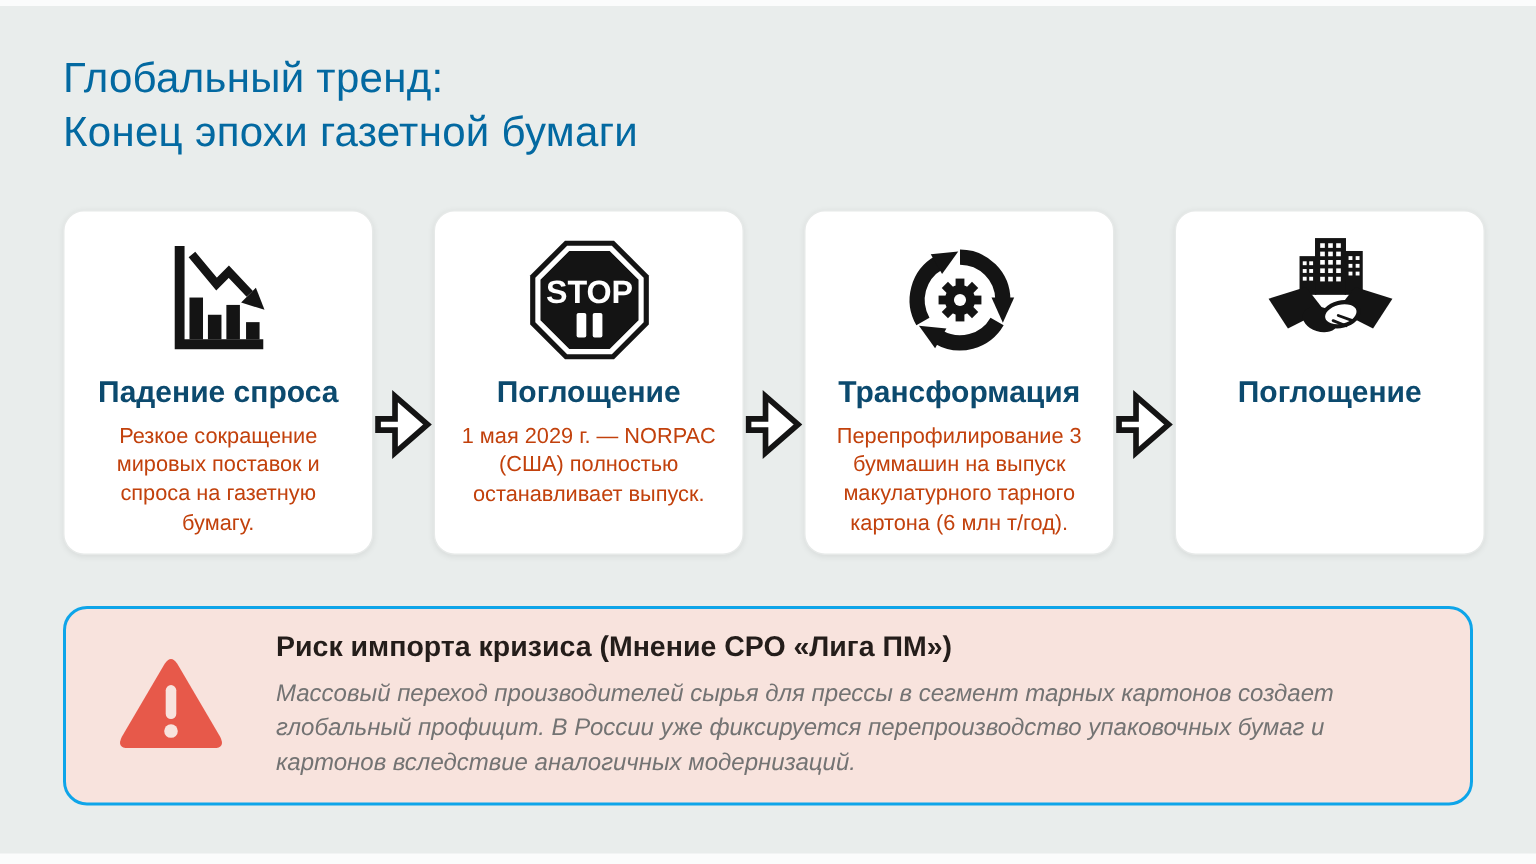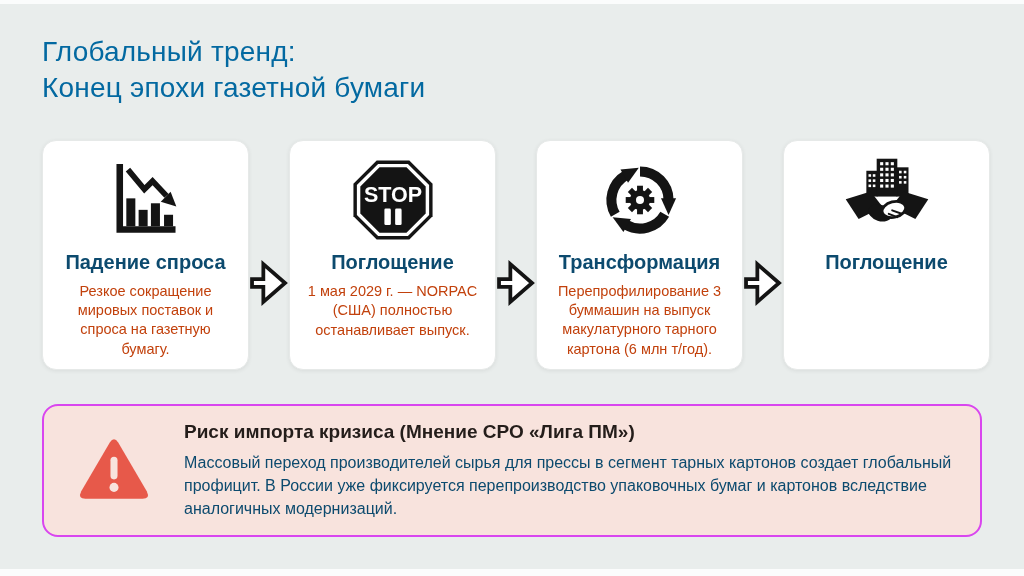--- a/index.html
+++ b/index.html
@@ -55,36 +55,37 @@
   .flow-arrow {
     align-self: center;
     display: flex; align-items: center; justify-content: center;
     margin-top: 56px; 
   }
 
   .warning-panel {
     position: absolute; left: 42px; top: 404px;
     width: 940px; height: 133px;
     background: #f8e3dd;
-    border: 2px solid #d946ef;
+    border: 2px solid #0ea5e9;
     border-radius: 16px;
     display: flex; align-items: center;
   }
   .warning-icon-wrap {
     width: 140px; min-width: 140px;
     display: flex; align-items: center; justify-content: center;
   }
   .warning-body { padding-right: 26px; max-width: 800px; }
   .warning-title {
     font-size: 19px; font-weight: bold; color: #241d1a;
     margin-bottom: 8px;
   }
   .warning-text {
-    font-size: 16px; line-height: 1.45; color: #0c4a6e;
+    font-size: 16px; line-height: 1.45; color: #737373;
     max-width: 778px;
+    font-style: italic;
   }
   svg { display: block; }
   .svg-label {
     font-family: "Liberation Sans", "DejaVu Sans", sans-serif;
     font-weight: bold;
   }
 </style>
 </head>
 <body>
 

